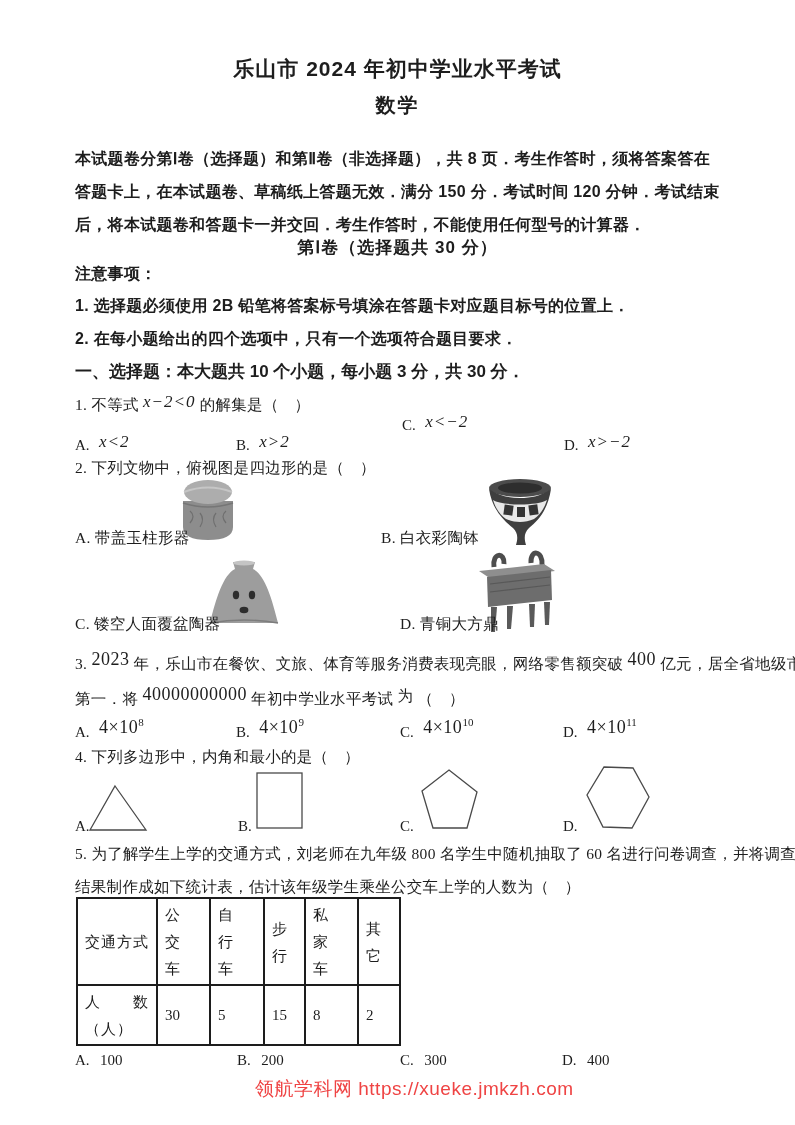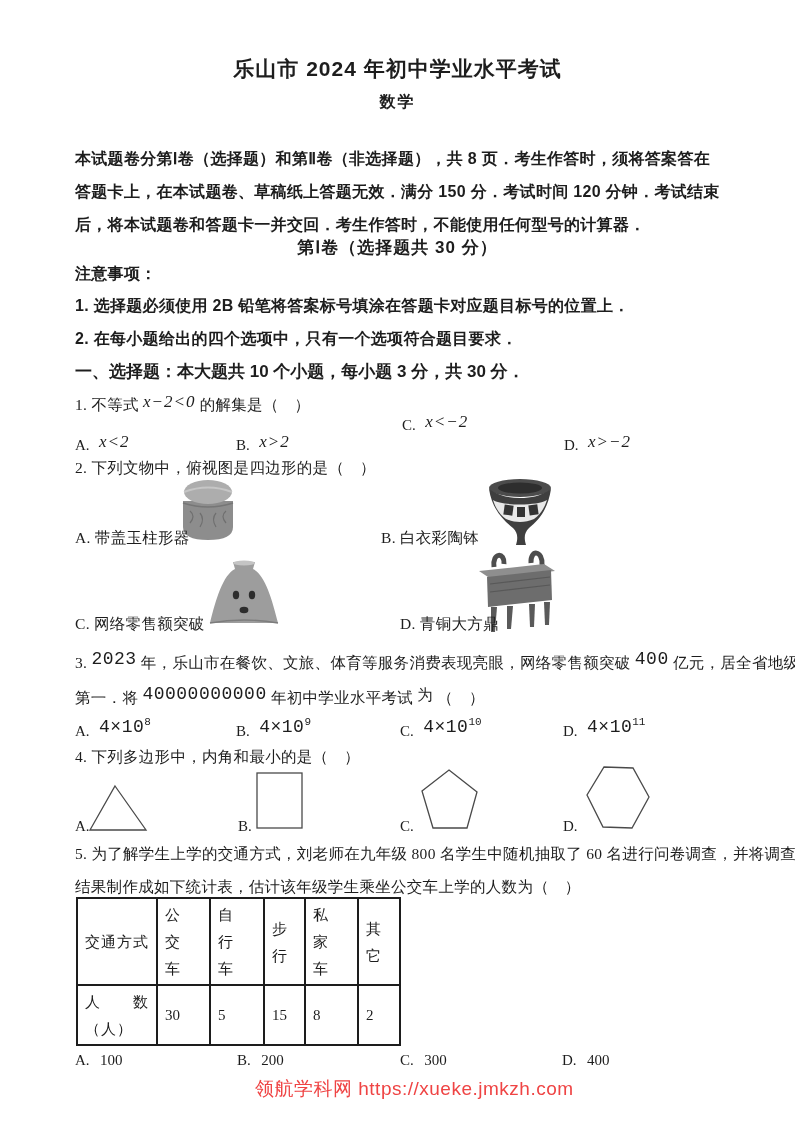--- a/index.html
+++ b/index.html
@@ -8,21 +8,21 @@
     font-family:"Liberation Sans",sans-serif;color:#1d1d1d;overflow:hidden;
   }
   .abs{position:absolute;}
   .ctr{left:0;right:0;text-align:center;}
   .b{font-weight:bold;}
   .cn{font-size:16px;letter-spacing:0.3px;white-space:nowrap;}
   .stem{font-family:"Liberation Serif","DejaVu Serif",serif;font-size:15.5px;letter-spacing:0.3px;white-space:nowrap;}
   .intro-line{display:block;height:33px;line-height:33px;}
   .math{font-family:"Liberation Serif","DejaVu Serif",serif;font-style:italic;
         font-size:17px;vertical-align:3px;letter-spacing:1px;}
-  .mnum{font-family:Liberation Mono, monospace;font-size:18px;
+  .mnum{font-family:Liberation Serif, serif;font-size:18px;
         vertical-align:4px;letter-spacing:0.5px;font-style:normal;}
   .mnum sup{font-size:11px;letter-spacing:0;}
   .raised-cn{vertical-align:3px;}
   .optletter{font-family:"Liberation Serif","DejaVu Serif",serif;font-size:15px;}
   .optval{font-family:"Liberation Serif","DejaVu Serif",serif;font-size:15px;margin-left:6px;}
   .optmath{margin-left:5px;}
   .stat-table{border-collapse:collapse;font-size:15px;table-layout:fixed;}
   .stat-table td{
     border:2px solid #1d1d1d;padding:2px 7px;vertical-align:middle;
     white-space:pre-line;line-height:27px;letter-spacing:1px;
@@ -30,21 +30,21 @@
   .stat-table .vnum{font-family:"Liberation Serif","DejaVu Serif",serif;letter-spacing:0;}
   .shape-svg{stroke:#4a4a4a;fill:none;stroke-width:1.3px;}
   .watermark{font-size:19px;color:#ef4444;letter-spacing:0.5px;white-space:nowrap;}
 </style>
 </head>
 <body>
 
 <div class="page">
 
   <div class="abs ctr b" style="top:55px;font-size:21px;letter-spacing:1px;">乐山市 2024 年初中学业水平考试</div>
-  <div class="abs ctr b" style="top:92px;font-size:16px;letter-spacing:2px;">数学</div>
+  <div class="abs ctr b" style="top:92px;font-size:20px;letter-spacing:2px;">数学</div>
 
   <div class="abs b cn" style="left:75px;top:142px;">
     <span class="intro-line">本试题卷分第Ⅰ卷（选择题）和第Ⅱ卷（非选择题），共 8 页．考生作答时，须将答案答在</span>
     <span class="intro-line">答题卡上，在本试题卷、草稿纸上答题无效．满分 150 分．考试时间 120 分钟．考试结束</span>
     <span class="intro-line">后，将本试题卷和答题卡一并交回．考生作答时，不能使用任何型号的计算器．</span>
   </div>
 
   <div class="abs ctr b" style="top:236px;font-size:17px;letter-spacing:1px;">第Ⅰ卷（选择题共 30 分）</div>
 
   <div class="abs b cn" style="left:75px;top:264px;">注意事项：</div>
@@ -99,21 +99,21 @@
   <div class="abs stem" style="left:381px;top:528px;">B. 白衣彩陶钵</div>
 
   <svg class="abs" style="left:207px;top:560px;" width="74" height="66" viewBox="0 0 74 66">
     <path d="M26,2 L48,2 L46,9 C58,15 65,39 71,63 L3,63 C9,39 16,15 28,9 Z" fill="#9d9d9d"></path>
     <ellipse cx="37" cy="3" rx="11" ry="2.6" fill="#c4c4c4"></ellipse>
     <ellipse cx="29" cy="35" rx="3.2" ry="4.2" fill="#2d2d2d"></ellipse>
     <ellipse cx="45" cy="35" rx="3.2" ry="4.2" fill="#2d2d2d"></ellipse>
     <ellipse cx="37" cy="50" rx="4.4" ry="3.2" fill="#2d2d2d"></ellipse>
     <path d="M3,63 Q37,57 71,63" stroke="#7c7c7c" stroke-width="1.3" fill="none"></path>
   </svg>
-  <div class="abs stem" style="left:75px;top:614px;">C. 网络零售额突破</div>
+  <div class="abs stem" style="left:75px;top:614px;">C. 镂空人面覆盆陶器</div>
 
   <svg class="abs" style="left:476px;top:548px;" width="82" height="86" viewBox="0 0 82 86">
     <path d="M18,19 C16,4 29,4 28,16" stroke="#4d4d4d" stroke-width="5" fill="none"></path>
     <path d="M55,15 C54,1 67,2 66,17" stroke="#4d4d4d" stroke-width="5" fill="none"></path>
     <polygon points="3,23 68,16 79,23 15,31" fill="#8e8e8e"></polygon>
     <polygon points="11,29 75,22 76,52 12,59" fill="#6d6d6d"></polygon>
     <path d="M14,36 L74,29 M14,44 L74,37" stroke="#585858" stroke-width="1.2"></path>
     <polygon points="15,59 21,59 19,84 15,84" fill="#5a5a5a"></polygon>
     <polygon points="31,58 37,58 35,81 31,81" fill="#5a5a5a"></polygon>
     <polygon points="53,56 59,56 58,79 54,79" fill="#5a5a5a"></polygon>

